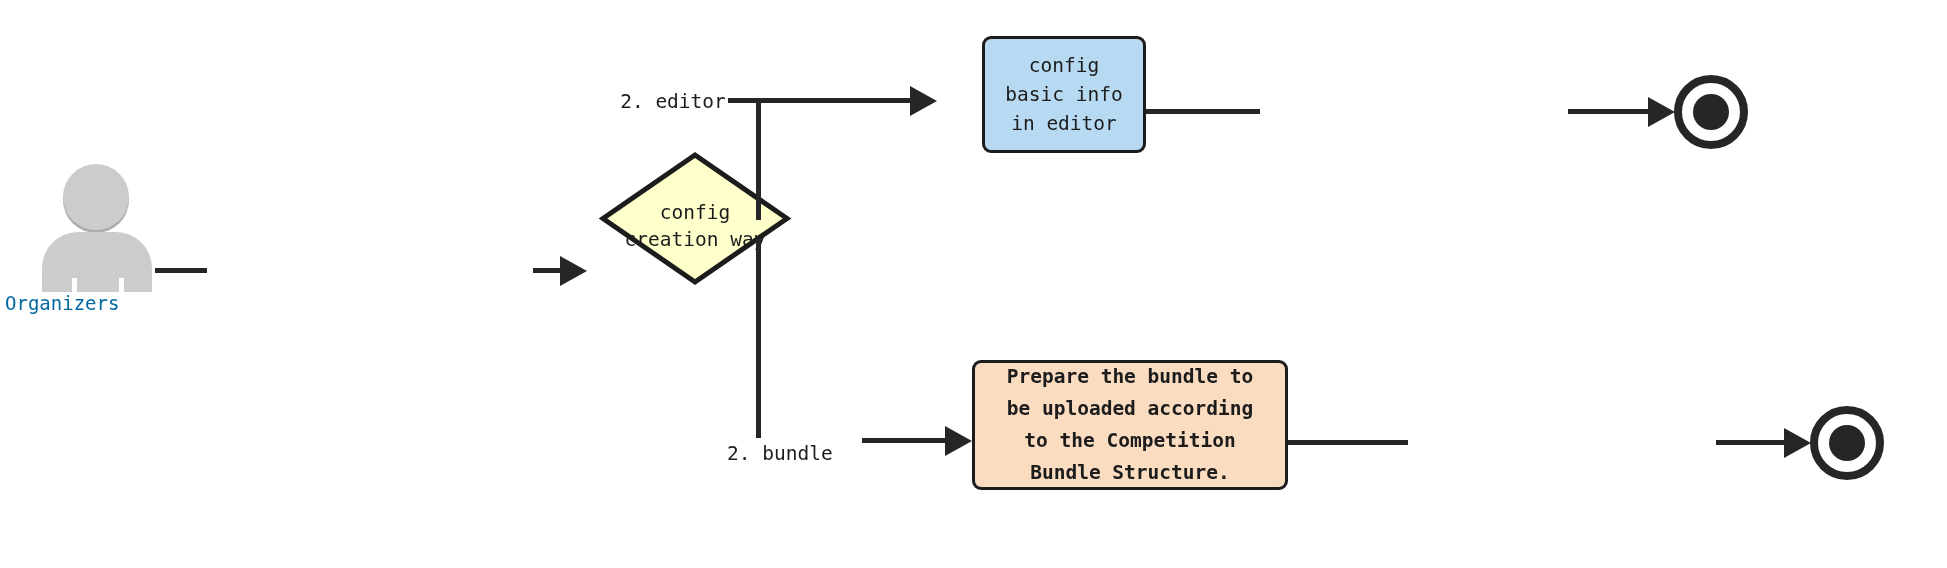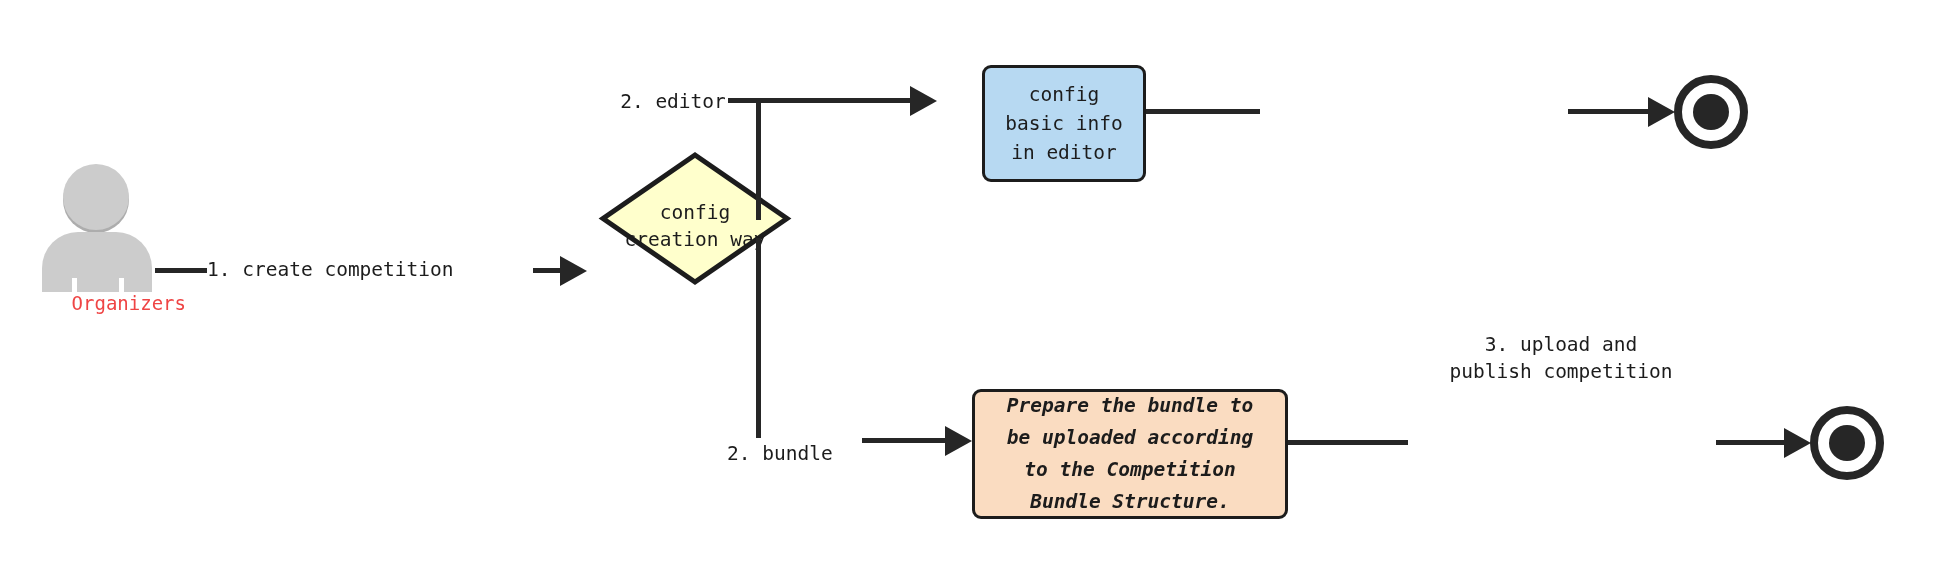--- a/index.html
+++ b/index.html
@@ -42,25 +42,25 @@
   }
   .actor-leggap {
     position: absolute;
     top: 128px;
     width: 5px; height: 18px;
     background: #ffffff;
   }
   .actor-leggap.l { left: 34px; }
   .actor-leggap.r { left: 81px; }
   .actor-label {
-    left: 16px; top: 292px;
+    left: 5px; top: 292px;
     width: 170px;
-    text-align: right;
+    text-align: left;
     font-size: 19px;
-    color: #ef4444;
+    color: #0369a1;
     letter-spacing: 0px;
     white-space: nowrap;
   }
 
   
   .hline {
     height: 5px;
     background: #262626;
   }
   .vline {
@@ -106,37 +106,35 @@
   .proc {
     border: 3.5px solid #1c1c1c;
     border-radius: 9px;
     box-sizing: border-box;
     display: flex;
     align-items: center;
     justify-content: center;
     text-align: center;
     white-space: pre;
     color: #1c1c1c;
-    margin-top: 29px;
   }
   .proc-blue {
     left: 982px; top: 36px;
     width: 164px; height: 117px;
     background: #b7d9f2;
     font-size: 19.5px;
     line-height: 29px;
   }
   .proc-orange {
     left: 972px; top: 360px;
     width: 316px; height: 130px;
     background: #fadcc1;
     font-size: 19.5px;
     line-height: 32px;
     font-weight: bold;
-    font-style: italic;
   }
 
   
   .endnode {
     width: 74px; height: 74px;
     border-radius: 50%;
     border: 8px solid #262626;
     box-sizing: border-box;
     background: #ffffff;
     display: flex;
@@ -156,21 +154,20 @@
 
   <div class="abs actor-wrap">
     <div class="actor-head"></div>
     <div class="actor-body"></div>
     <div class="actor-leggap l"></div>
     <div class="actor-leggap r"></div>
   </div>
   <div class="abs actor-label">Organizers</div>
 
   <div class="abs hline" style="left:155px; top:268px; width:52px;"></div>
-  <div class="abs edge-label" style="left:207px; top:256px; width:326px; text-align:left;">1. create competition</div>
   <div class="abs hline" style="left:533px; top:268px; width:42px;"></div>
   <div class="abs arrowhead" style="left:560px; top:256px;"></div>
 
   <div class="abs diamond">
     <svg width="190" height="133" viewBox="0 0 190 133" aria-hidden="true">
       <polygon points="95,3 187,66.5 95,130 3,66.5" fill="#ffffcc" stroke="#1c1c1c" stroke-width="5" stroke-linejoin="miter"></polygon>
     </svg>
     <div class="diamond-text"><span>config</span>
 <span>creation way</span></div>
   </div>
@@ -202,22 +199,20 @@
   <div class="abs arrowhead" style="left:945px; top:426px;"></div>
 
   <div class="abs proc proc-orange">
     <div><span>Prepare the bundle to</span>
 <span>be uploaded according</span>
 <span>to the Competition</span>
 <span>Bundle Structure.</span></div>
   </div>
 
   <div class="abs hline" style="left:1288px; top:440px; width:120px;"></div>
-  <div class="abs edge-label" style="left:1406px; top:331px; width:310px;"><span>3. upload and</span>
-<span>publish competition</span></div>
   <div class="abs hline" style="left:1716px; top:440px; width:84px;"></div>
   <div class="abs arrowhead" style="left:1784px; top:428px;"></div>
 
   <div class="abs endnode" style="left:1810px; top:406px;">
     <div class="core"></div>
   </div>
 
 </div>
 
 </body></html>

